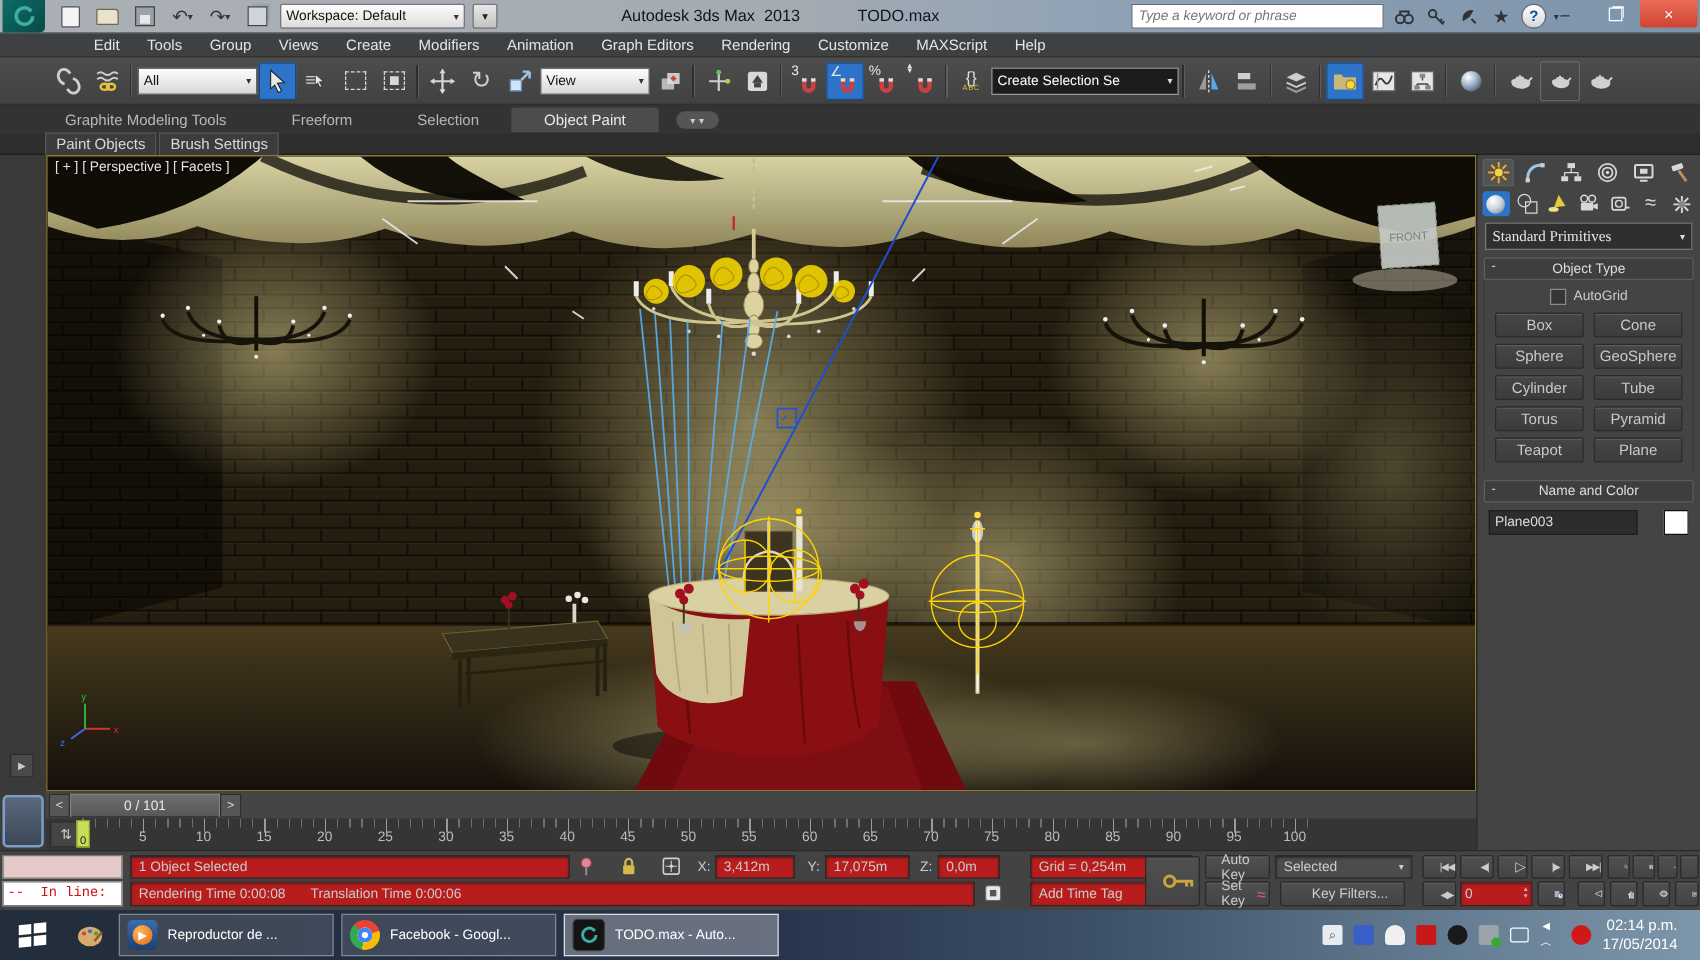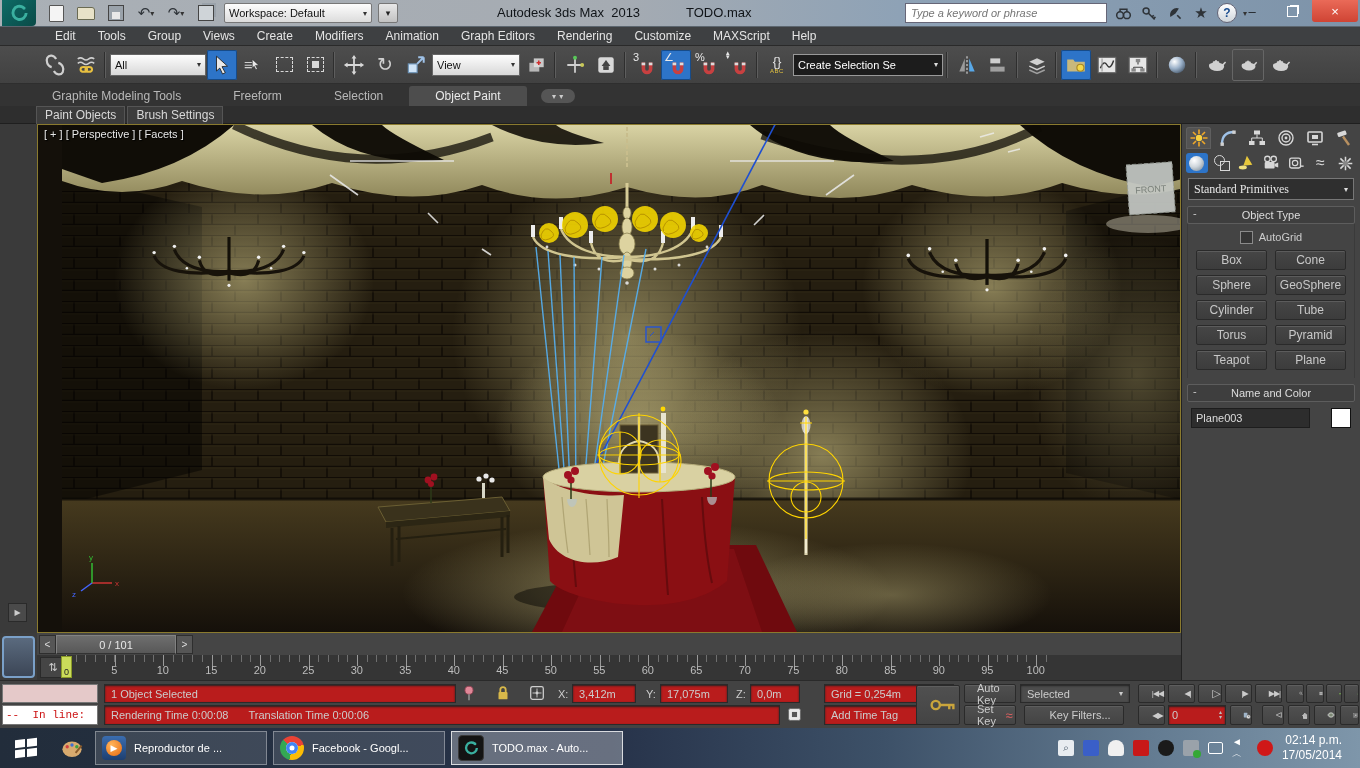--- a/index.html
+++ b/index.html
@@ -29,21 +29,21 @@
     font-size:11px;padding:0 5px;outline:none;font-family:"Liberation Sans",sans-serif;}
   .sicon{width:20px;height:18px;display:flex;align-items:center;justify-content:center;color:#2e3338;}
   .helpbtn{width:18px;height:18px;border-radius:50%;background:linear-gradient(#fff,#cfd6dc);border:1px solid #667;
     color:#1a4d8f;font-weight:bold;font-size:12px;display:flex;align-items:center;justify-content:center;}
   .winbtns{position:absolute;right:2px;top:0;display:flex;height:22px;}
   .winbtn{width:40px;height:22px;display:flex;align-items:center;justify-content:center;color:#fff;font-size:13px;}
   .winbtn.close{width:46px;background:linear-gradient(#ea6a58,#cf4434);border-radius:0 0 3px 3px;}
   .restorebox{width:9px;height:9px;border:1px solid #fff;box-shadow:2px -2px 0 -1px #fff;}
   
   .menubar{position:absolute;top:27px;left:0;width:1360px;height:19px;background:#3e4042;
-    border-bottom:1px solid #2a2a2a;display:flex;align-items:center;padding-left:44px;box-sizing:border-box;}
+    border-bottom:1px solid #2a2a2a;display:flex;align-items:center;padding-left:64px;box-sizing:border-box;}
   .menu-item{color:#e4e4e4;font-size:12px;padding:0 11px;cursor:default;}
   
   .maintoolbar{position:absolute;top:46px;left:0;width:1360px;height:38px;background:linear-gradient(#4d4d4d,#414141);
     border-bottom:1px solid #2e2e2e;display:flex;align-items:center;padding-left:40px;box-sizing:border-box;gap:1px;}
   .tbtn{width:30px;height:30px;display:flex;align-items:center;justify-content:center;color:#cfcfcf;
     border-radius:2px;position:relative;flex:none;}
   .tbtn.active{background:#2d74c8;box-shadow:inset 0 0 0 1px #174b88;}
   .tsep{width:7px;height:26px;flex:none;background:linear-gradient(90deg,transparent 2px,#2e2e2e 2px,#2e2e2e 3px,#5e5e5e 3px,#5e5e5e 4px,transparent 4px);}
   .tcombo{height:20px;background:linear-gradient(#fdfdfd,#d8d8d8);border:1px solid #666;color:#111;font-size:11px;
     display:flex;align-items:center;justify-content:space-between;padding:0 4px;flex:none;}
@@ -67,21 +67,21 @@
   .ribbonpanels{position:absolute;top:106px;left:0;width:1360px;height:18px;background:#2e2e2e;
     border-bottom:1px solid #1f1f1f;display:flex;align-items:center;padding-left:36px;box-sizing:border-box;gap:2px;}
   .rpanelbtn{background:#3c3c3c;border:1px solid #555;border-bottom:none;color:#d8d8d8;font-size:12px;
     padding:1px 8px;height:15px;}
   .gripv{position:absolute;left:4px;top:86px;width:5px;height:34px;border-left:2px solid #555;border-right:2px solid #555;}
   
   .leftstrip{position:absolute;top:124px;left:0;width:37px;height:509px;background:#3a3a3a;}
   .expandbtn{position:absolute;left:8px;top:479px;width:17px;height:17px;background:#4a4a4a;border:1px solid #2a2a2a;
     color:#ccc;font-size:8px;display:flex;align-items:center;justify-content:center;}
   .viewport{position:absolute;top:124px;left:37px;width:1144px;height:509px;border:1px solid #8a7a2e;box-sizing:border-box;
-    background:#14100a;overflow:hidden;padding-left:24px;}
+    background:#14100a;overflow:hidden;}
   .vplabel{position:absolute;left:6px;top:3px;color:#e6e6e6;font-size:11px;z-index:5;text-shadow:1px 1px 1px #000;}
   
   .rightpanel{position:absolute;top:124px;left:1181px;width:179px;height:556px;background:#444;border-left:1px solid #222;box-sizing:border-box;}
   .cptabs{display:flex;align-items:center;padding:3px 4px 2px;gap:4px;}
   .cptab{width:25px;height:22px;display:flex;align-items:center;justify-content:center;border-radius:3px 3px 0 0;}
   .cptab.active{background:#535353;box-shadow:inset 0 0 0 1px #5f5f5f;}
   .cpsub{display:flex;align-items:center;padding:2px 4px;gap:3px;}
   .cpsubbtn{width:22px;height:20px;display:flex;align-items:center;justify-content:center;border-radius:3px;}
   .cpsubbtn.active{background:#2d74c8;}
   .ball{width:15px;height:15px;border-radius:50%;background:radial-gradient(circle at 35% 30%,#fff,#cfd6dc 45%,#6e7f8e);}

